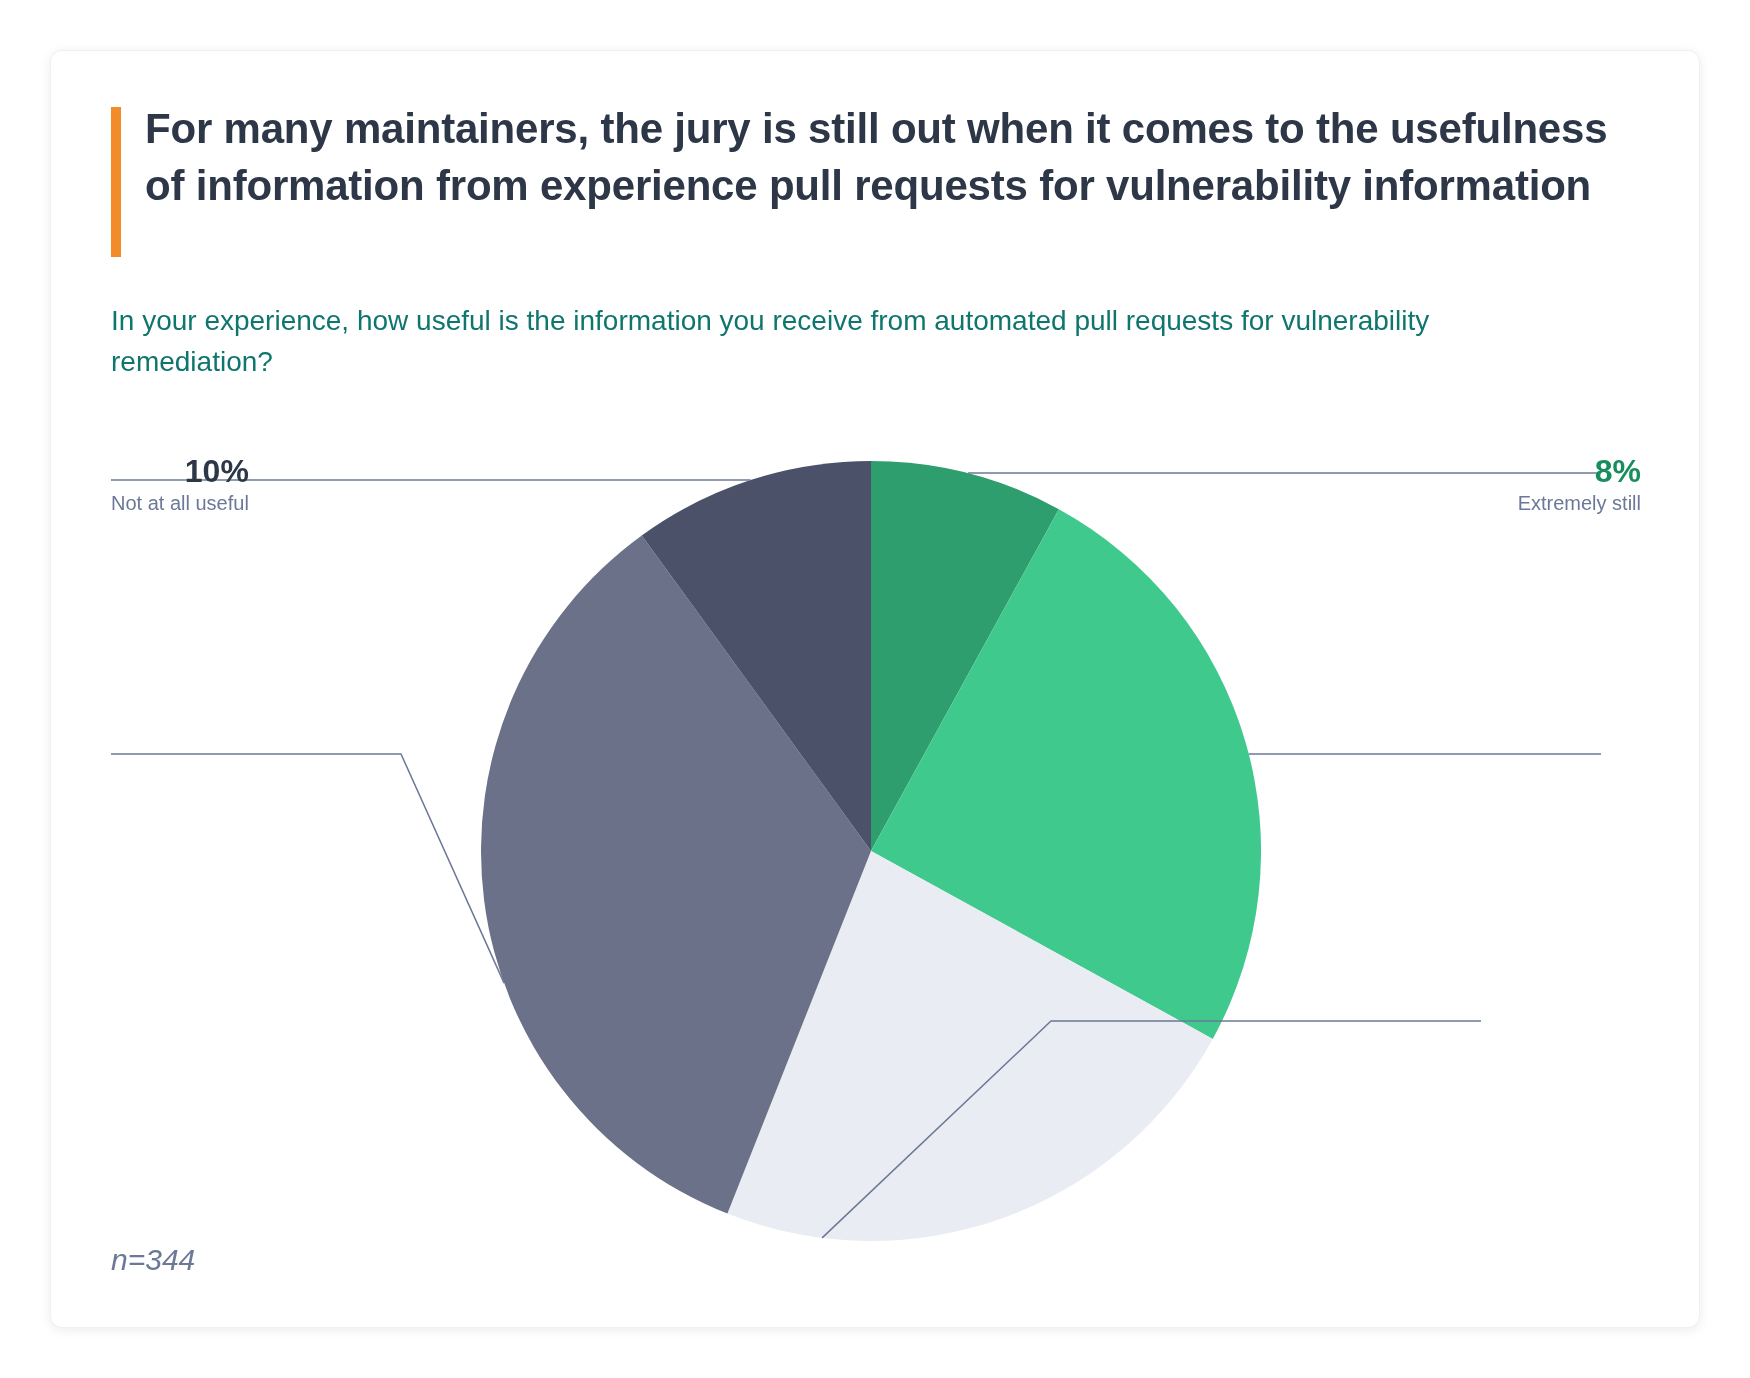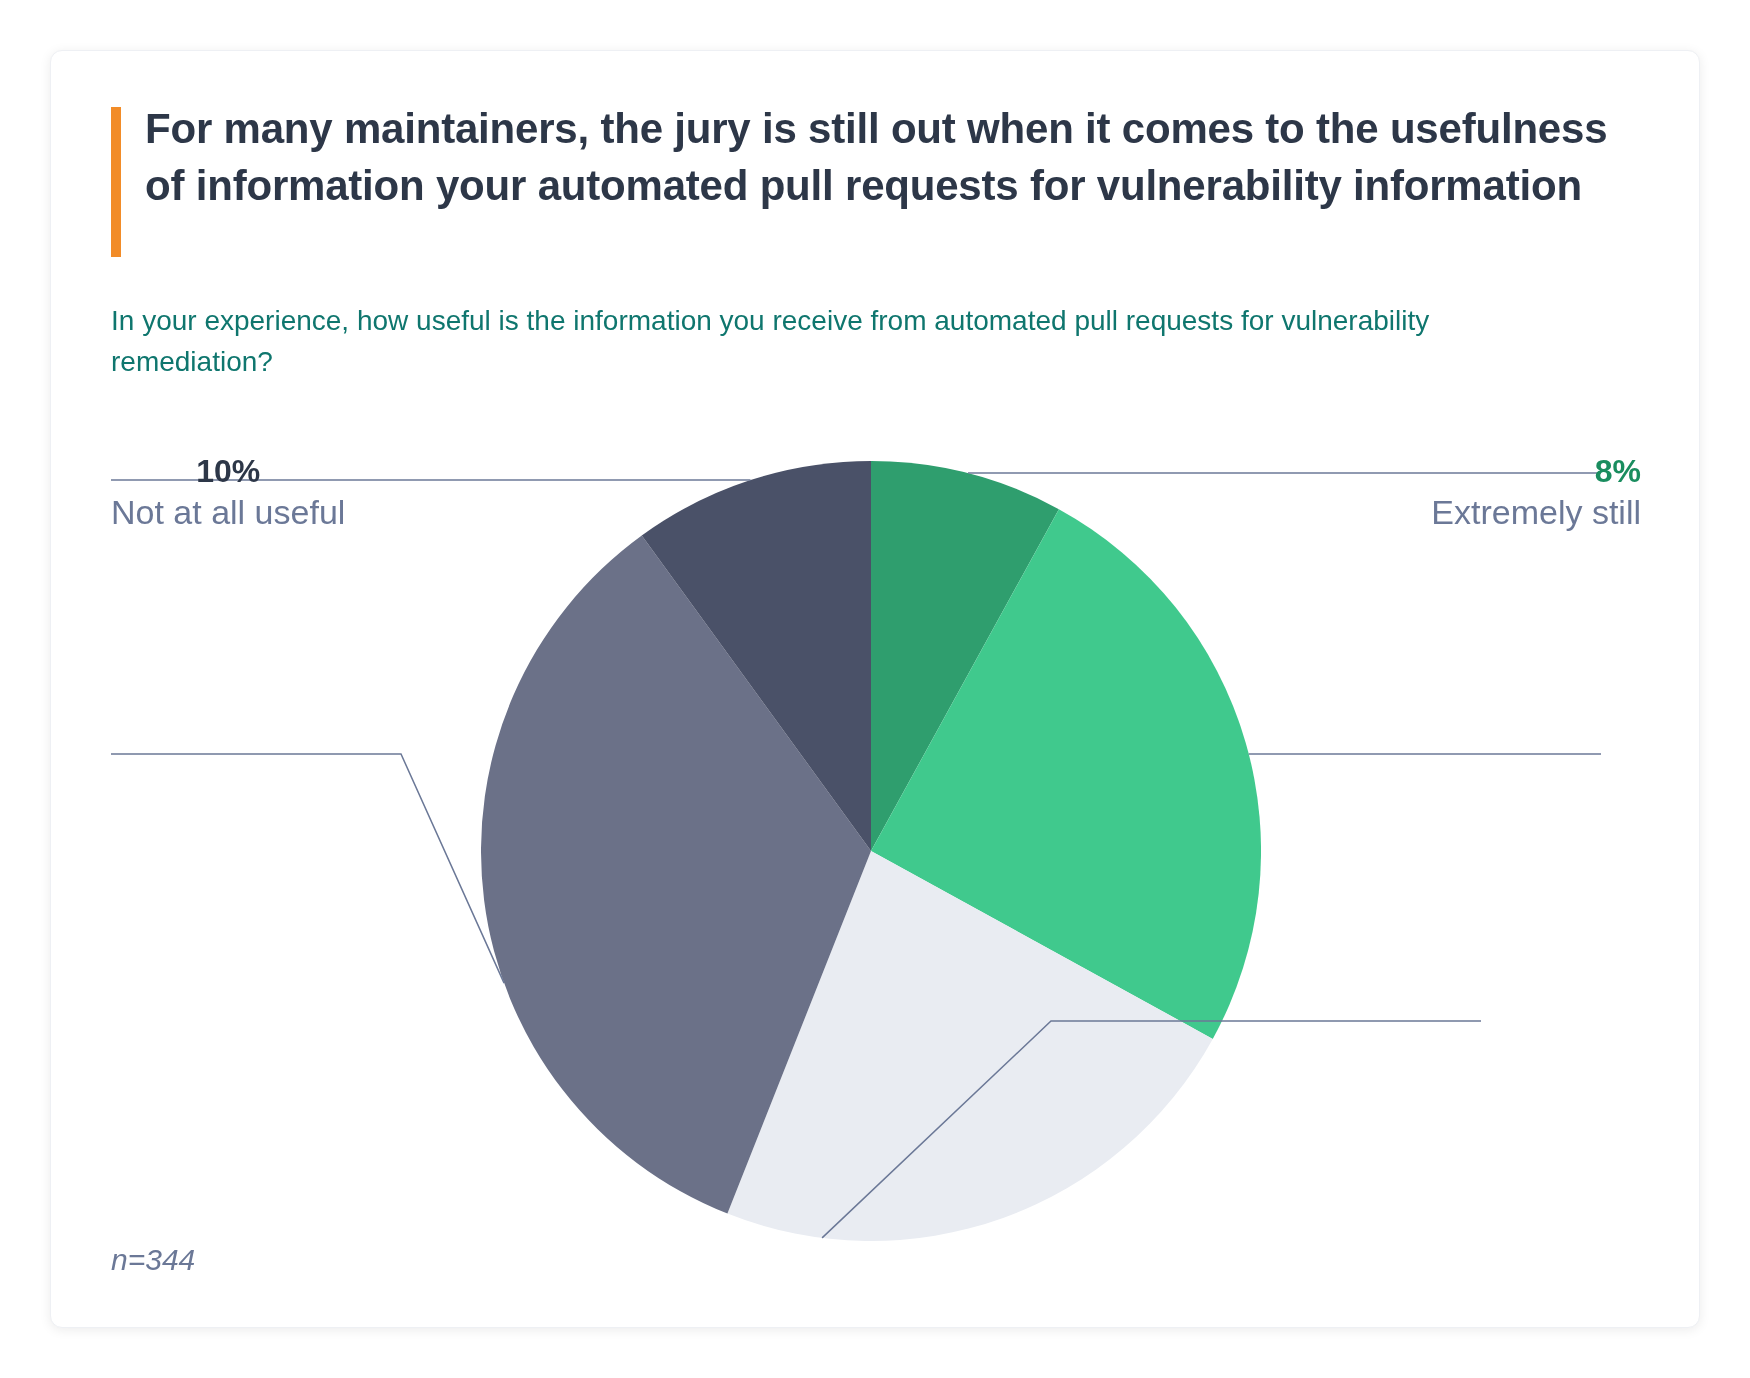--- a/index.html
+++ b/index.html
@@ -74,32 +74,32 @@
   .slice-label {
     position: absolute;
     line-height: 1.25;
   }
   .slice-label .pct {
     font-weight: 800;
     font-size: 32px;
   }
   .slice-label .desc {
     color: #6b7897;
-    font-size: 34px;
+    font-size: 20px;
     font-weight: 400;
   }
   .lbl-extreme { right: 60px; top: 30px; text-align: right; }
   .lbl-extreme .pct { color: #1a8d5f; }
   .lbl-very    { right: 60px; top: 285px; text-align: right; }
   .lbl-very .pct   { color: #40c98d; }
   .lbl-notsure { right: 60px; top: 540px; text-align: right; color:#6b7897 }
   .lbl-notsure .pct{ color: #6b7897; }
   .lbl-notvery { left: 60px;  top: 285px; text-align: left; }
   .lbl-notvery .pct{ color: #2d3748; }
-  .lbl-notat   { left: 60px;  top: 30px;  text-align: center; }
+  .lbl-notat   { left: 60px;  top: 30px;  text-align: right; }
   .lbl-notat .pct  { color: #2d3748; }
 
   .leader {
     stroke: #6b7897;
     stroke-width: 1.5;
     fill: none;
   }
   .n-note {
     position: absolute;
     left: 60px;
@@ -126,21 +126,21 @@
   }
 </style>
 </head>
 <body>
 
 <div class="canvas">
   <div class="card">
 
     <div class="title-wrap">
       <div class="title-bar"></div>
-      <div class="title-text">For many maintainers, the jury is still out when it comes to the usefulness of information your automated pull requests for vulnerability information</div>
+      <div class="title-text">For many maintainers, the jury is still out when it comes to the usefulness of information from experience pull requests for vulnerability information</div>
     </div>
 
     <div class="subtitle">In your experience, how useful is the information you receive from automated pull requests for vulnerability remediation?</div>
 
     <div class="chart-area">
 
       <svg class="pie" viewBox="0 0 200 200">
 
         <path fill="#2f9e6e" d="M100 100 L100 0 A100 100 0 0 1 148.175 12.351 Z"></path>
         <path fill="#40c98d" d="M100 100 L148.175 12.351 A100 100 0 0 1 187.631 148.175 Z"></path>

